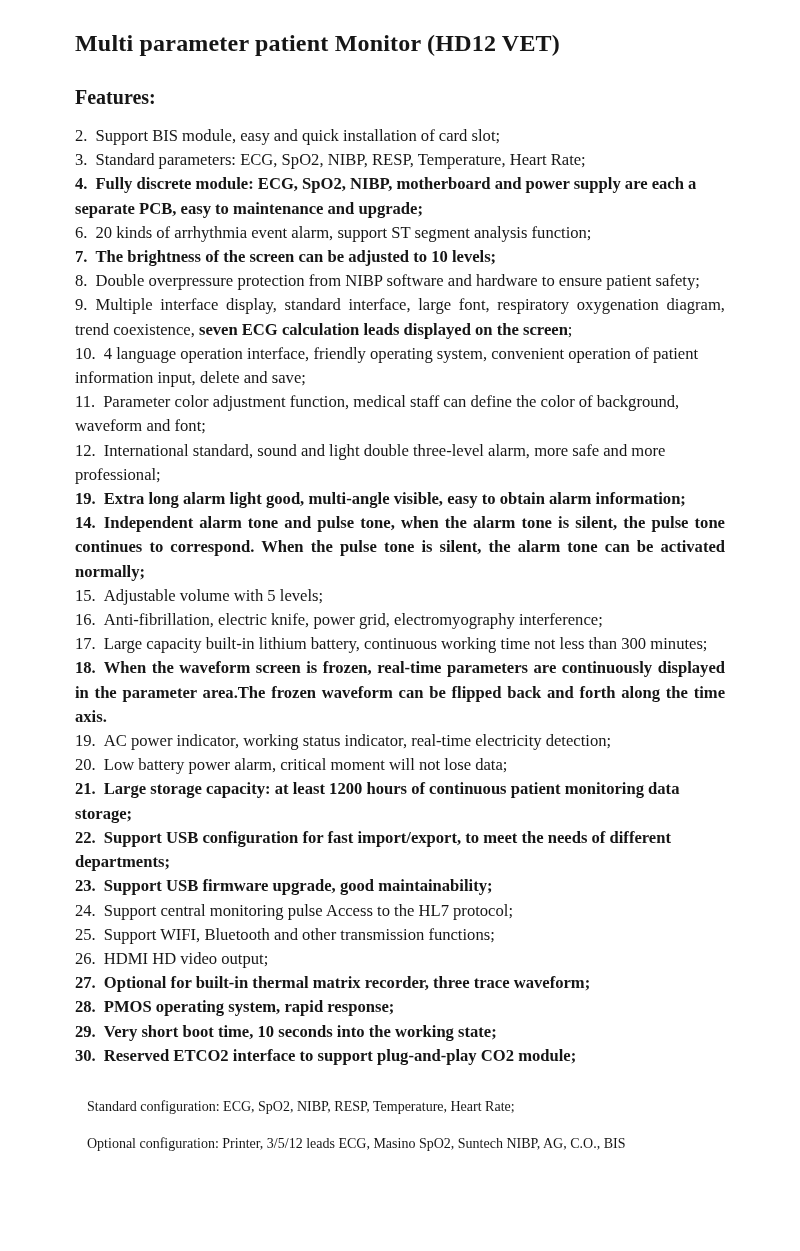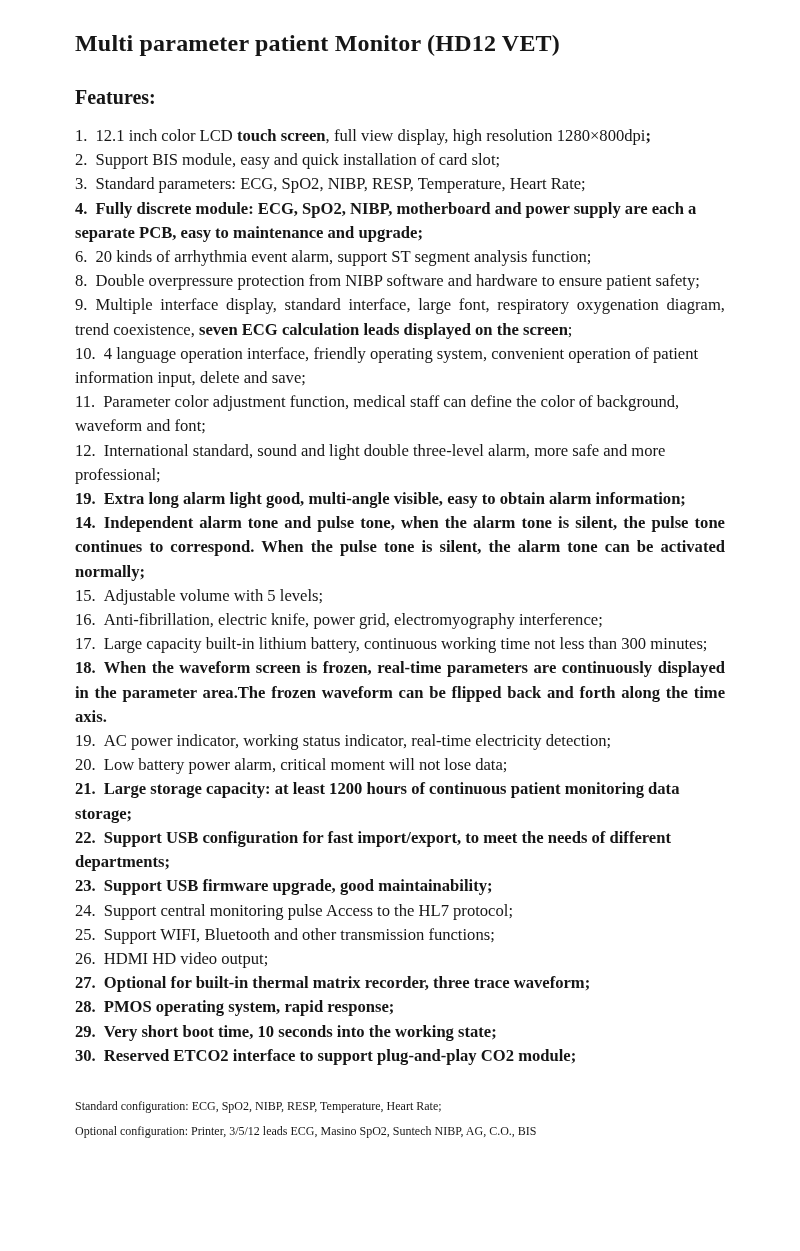--- a/index.html
+++ b/index.html
@@ -51,39 +51,39 @@
     font-weight: bold;
   }
   .item-number {
     margin-right: 8px;
   }
   .config-block {
     margin-top: 26px;
     width: 660px;
   }
   .config-line {
-    margin: 0;
-    font-size: 12px;
+    margin: 12px;
+    font-size: 14px;
     line-height: 25px;
   }
 </style>
 </head>
 <body>
 
 <div class="doc">
   <h1 class="doc-title">Multi parameter patient Monitor (HD12 VET)</h1>
 
   <h2 class="section-heading">Features:</h2>
 
   <div class="features-list">
-      <p class="feature-item"><span class="item-number">1.</span><span class="seg">12.1 inch color LCD </span><span class="seg-bold">touch screen</span><span class="seg">, full view display, high resolution 1280×800dpi</span><span class="seg-bold">;</span></p>
       <p class="feature-item"><span class="item-number">2.</span><span class="seg">Support BIS module, easy and quick installation of card slot;</span></p>
       <p class="feature-item"><span class="item-number">3.</span><span class="seg">Standard parameters: ECG, SpO2, NIBP, RESP, Temperature, Heart Rate;</span></p>
       <p class="feature-item bold-item"><span class="item-number">4.</span><span class="seg-bold">Fully discrete module: ECG, SpO2, NIBP, motherboard and power supply are each a separate PCB, easy to maintenance and upgrade;</span></p>
       <p class="feature-item"><span class="item-number">6.</span><span class="seg">20 kinds of arrhythmia event alarm, support ST segment analysis function;</span></p>
+      <p class="feature-item bold-item"><span class="item-number">7.</span><span class="seg-bold">The brightness of the screen can be adjusted to 10 levels;</span></p>
       <p class="feature-item"><span class="item-number">8.</span><span class="seg">Double overpressure protection from NIBP software and hardware to ensure patient safety;</span></p>
       <p class="feature-item justified"><span class="item-number">9.</span><span class="seg">Multiple interface display, standard interface, large font, respiratory oxygenation diagram, trend coexistence, </span><span class="seg-bold">seven ECG calculation leads displayed on the screen</span><span class="seg">;</span></p>
       <p class="feature-item"><span class="item-number">10.</span><span class="seg">4 language operation interface, friendly operating system, convenient operation of patient information input, delete and save;</span></p>
       <p class="feature-item"><span class="item-number">11.</span><span class="seg">Parameter color adjustment function, medical staff can define the color of background, waveform and font;</span></p>
       <p class="feature-item"><span class="item-number">12.</span><span class="seg">International standard, sound and light double three-level alarm, more safe and more professional;</span></p>
       <p class="feature-item bold-item"><span class="item-number">19.</span><span class="seg-bold">Extra long alarm light good, multi-angle visible, easy to obtain alarm information;</span></p>
       <p class="feature-item bold-item justified"><span class="item-number">14.</span><span class="seg-bold">Independent alarm tone and pulse tone, when the alarm tone is silent, the pulse tone continues to correspond. When the pulse tone is silent, the alarm tone can be activated normally;</span></p>
       <p class="feature-item"><span class="item-number">15.</span><span class="seg">Adjustable volume with 5 levels;</span></p>
       <p class="feature-item"><span class="item-number">16.</span><span class="seg">Anti-fibrillation, electric knife, power grid, electromyography interference;</span></p>
       <p class="feature-item"><span class="item-number">17.</span><span class="seg">Large capacity built-in lithium battery, continuous working time not less than 300 minutes;</span></p>

